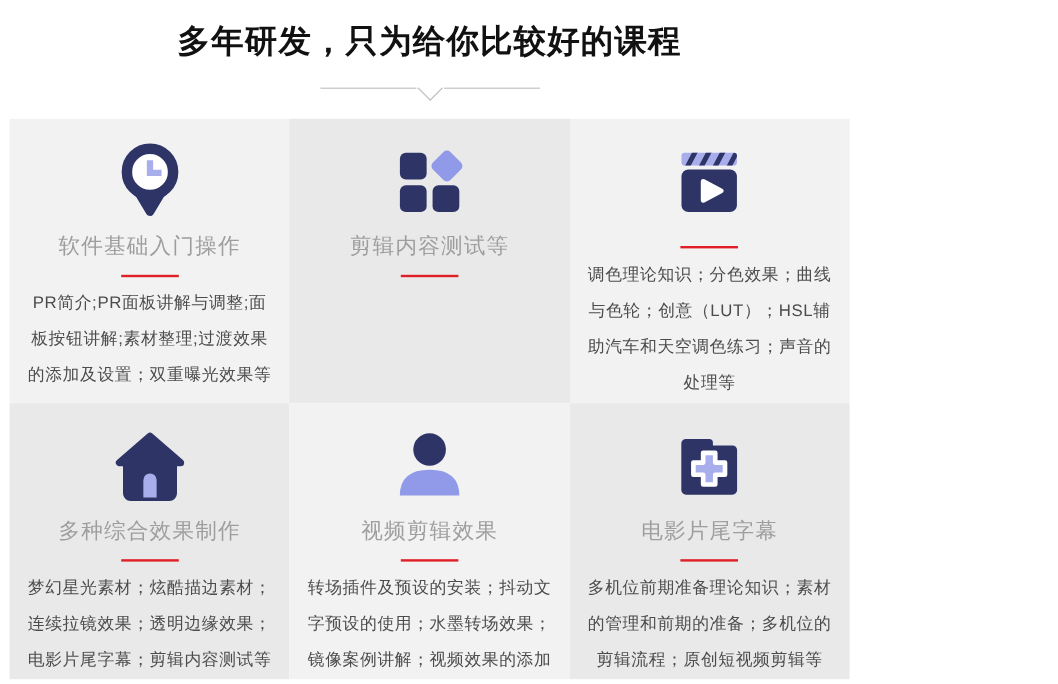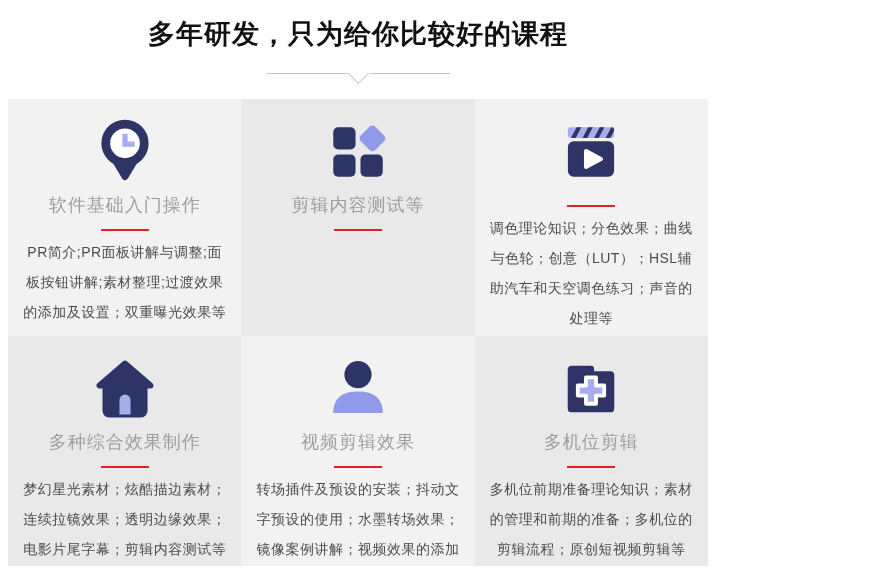--- a/index.html
+++ b/index.html
@@ -168,19 +168,19 @@
       <p class="card-desc">转场插件及预设的安装；抖动文字预设的使用；水墨转场效果；镜像案例讲解；视频效果的添加等</p>
     </div>
 
     <div class="card">
       <div class="card-icon">
         <svg viewBox="0 0 80 80" width="62" height="62" aria-hidden="true">
           <path d="M15 10 h25 a4 4 0 0 1 4 4 v3 h21 a5 5 0 0 1 5 5 v43 a5 5 0 0 1 -5 5 H15 a5 5 0 0 1 -5 -5 V15 a5 5 0 0 1 5 -5 Z" class="i-navy"></path>
           <path d="M33.5 25 h13 v10.5 h10.5 v13 h-10.5 v10.5 h-13 v-10.5 h-10.5 v-13 h10.5 Z" class="i-peril" stroke="#ffffff" stroke-width="5" stroke-linejoin="round"></path>
         </svg>
       </div>
-      <h3 class="card-title">多机位剪辑</h3>
+      <h3 class="card-title">电影片尾字幕</h3>
       <div class="red-line"></div>
       <p class="card-desc">多机位前期准备理论知识；素材的管理和前期的准备；多机位的剪辑流程；原创短视频剪辑等</p>
     </div>
 
   </div>
 </div>
 
 </body></html>

